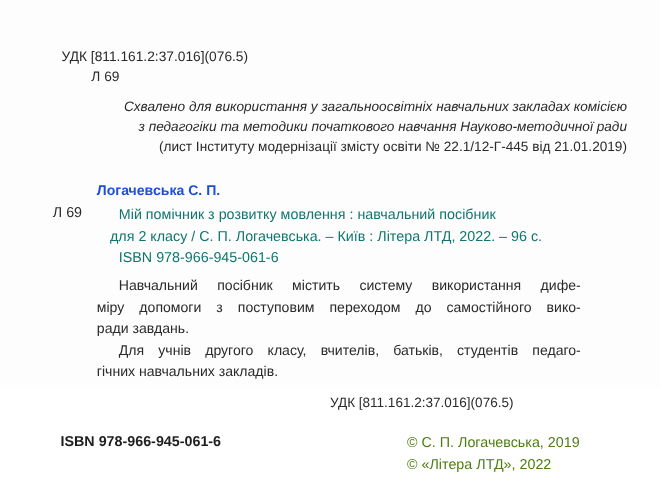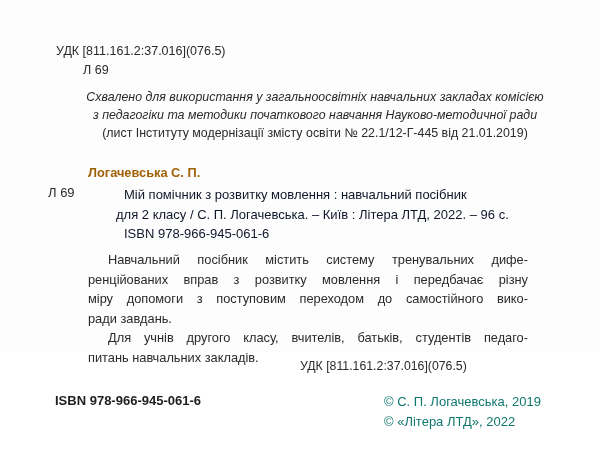--- a/index.html
+++ b/index.html
@@ -35,38 +35,38 @@
     .approval {
       left: 60px; top: 88px;
       width: 510px;
       text-align: center;
       font-size: 12.4px;
       line-height: 18px;
       font-style: italic;
       color: #2a2a2a;
       white-space: normal;
     }
-    .approval .line { display: block; white-space: nowrap; }
+    .approval .line { display: block; white-space: nowrap; text-align: right; }
     .approval .plain { font-style: normal; }
     .author {
       left: 88px; top: 165px;
       font-size: 12.8px;
       font-weight: bold;
-      color: #a16207;
+      color: #1d4ed8;
     }
     .bib-class {
       left: 48px; top: 185px;
       font-size: 13px;
       color: #2a2a2a;
     }
     .bib {
-      left: 104px; top: 185px;
+      left: 88px; top: 185px;
       font-size: 13px;
       line-height: 19.5px;
-      color: #0f172a;
+      color: #0f766e;
     }
     .bib .l1 { display: block; padding-left: 20px; }
     .bib .l2 { display: block; margin-left: 12px; }
     .bib .l3 { display: block; padding-left: 20px; }
     .abstract {
       left: 88px; top: 250px;
       width: 440px;
       font-size: 12.8px;
       line-height: 19.6px;
       color: #2a2a2a;
@@ -80,24 +80,24 @@
       font-size: 12.3px;
       color: #2a2a2a;
     }
     .isbn-bottom {
       left: 55px; top: 393px;
       font-size: 13px;
       font-weight: bold;
       color: #1e1e1e;
     }
     .copyright {
-      left: 384px; top: 392px;
+      left: 370px; top: 392px;
       font-size: 13px;
       line-height: 20px;
-      color: #0f766e;
+      color: #4d7c0f;
     }
     .copyright .line { display: block; }
   </style>
 </head>
 <body>
 
 <div class="page">
 
   <div class="abs udk-top">УДК [811.161.2:37.016](076.5)</div>
   <div class="abs class-top">Л 69</div>
@@ -110,26 +110,25 @@
 
   <div class="abs author">Логачевська С. П.</div>
   <div class="abs bib-class">Л 69</div>
   <div class="abs bib">
     <span class="l1">Мій помічник з розвитку мовлення : навчальний посібник</span>
     <span class="l2">для 2 класу / С. П. Логачевська. – Київ : Літера ЛТД, 2022. – 96 с.</span>
     <span class="l3">ISBN 978-966-945-061-6</span>
   </div>
 
   <div class="abs abstract">
-    <span class="line ind just">Навчальний посібник містить систему тренувальних дифе-</span>
-    <span class="line just">ренційованих вправ з розвитку мовлення і передбачає різну</span>
+    <span class="line ind just">Навчальний посібник містить систему використання дифе-</span>
     <span class="line just">міру допомоги з поступовим переходом до самостійного вико-</span>
     <span class="line">ради завдань.</span>
     <span class="line ind just">Для учнів другого класу, вчителів, батьків, студентів педаго-</span>
-    <span class="line">питань навчальних закладів.</span>
+    <span class="line">гічних навчальних закладів.</span>
   </div>
 
   <div class="abs udk-bottom">УДК [811.161.2:37.016](076.5)</div>
 
   <div class="abs isbn-bottom">ISBN 978-966-945-061-6</div>
 
   <div class="abs copyright">
     <span class="line">© С. П. Логачевська, 2019</span>
     <span class="line">© «Літера ЛТД», 2022</span>
   </div>

